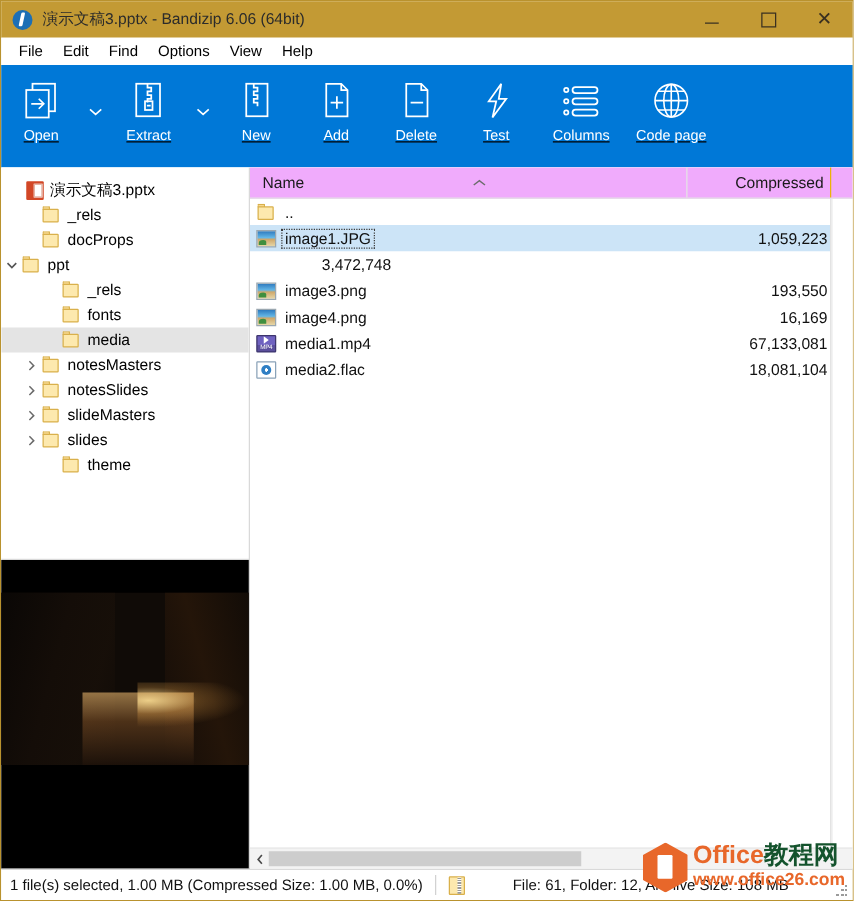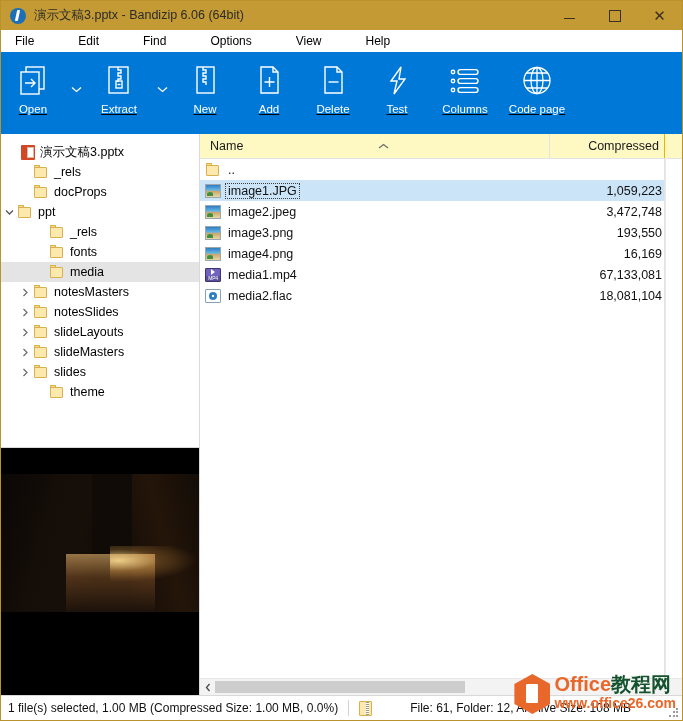--- a/index.html
+++ b/index.html
@@ -73,21 +73,20 @@
   .win-btn .close-glyph { font-size: 15px; line-height: 1; }
 
   
   .menubar {
     height: 22px;
     background: #ffffff;
     display: flex;
     align-items: center;
     padding-left: 6px;
     flex: none;
-    gap: 28px;
   }
   .menu-item {
     font-size: 12px;
     color: #000;
     padding: 2px 8px;
     white-space: nowrap;
   }
 
   
   .toolbar {
@@ -267,21 +266,21 @@
     display: flex;
     flex-direction: column;
     min-width: 0;
     background: #ffffff;
   }
   .list-header {
     height: 24px;
     flex: none;
     display: flex;
     align-items: center;
-    background: #fef9c3;
+    background: #f0abfc;
     border-bottom: 1px solid #e3e3e3;
     position: relative;
     font-size: 12.5px;
     color: #1a1a1a;
   }
   .col-name {
     flex: 1;
     padding-left: 10px;
     border-right: 1px solid #e3e3e3;
     height: 24px;
@@ -762,32 +761,20 @@
                 <path d="M1.5 1 L5 4.5 L1.5 8"></path>
               </svg>
           </div>
           <div class="folder-ico">
               <span class="tab"></span>
               <span class="bod"></span>
             </div>
           <span>notesSlides</span>
         </div>
 
-        <div class="tree-row">
-          <div class="tw-arrow" style="margin-left:16px">
-            <svg width="7" height="9" viewBox="0 0 7 9" fill="none" stroke="#6b6b6b" stroke-width="1.2">
-                <path d="M1.5 1 L5 4.5 L1.5 8"></path>
-              </svg>
-          </div>
-          <div class="folder-ico">
-              <span class="tab"></span>
-              <span class="bod"></span>
-            </div>
-          <span>slideLayouts</span>
-        </div>
 
         <div class="tree-row">
           <div class="tw-arrow" style="margin-left:16px">
             <svg width="7" height="9" viewBox="0 0 7 9" fill="none" stroke="#6b6b6b" stroke-width="1.2">
                 <path d="M1.5 1 L5 4.5 L1.5 8"></path>
               </svg>
           </div>
           <div class="folder-ico">
               <span class="tab"></span>
               <span class="bod"></span>
@@ -863,24 +850,20 @@
 
           <div class="frow selected">
             <div class="fname-wrap">
               <span class="ico16 img-ico"></span>
               <span class="fname">image1.JPG</span>
             </div>
             <div class="fsize">1,059,223</div>
           </div>
 
           <div class="frow">
-            <div class="fname-wrap">
-              <span class="ico16 img-ico"></span>
-              <span class="fname">image2.jpeg</span>
-            </div>
             <div class="fsize">3,472,748</div>
           </div>
 
           <div class="frow">
             <div class="fname-wrap">
               <span class="ico16 img-ico"></span>
               <span class="fname">image3.png</span>
             </div>
             <div class="fsize">193,550</div>
           </div>

